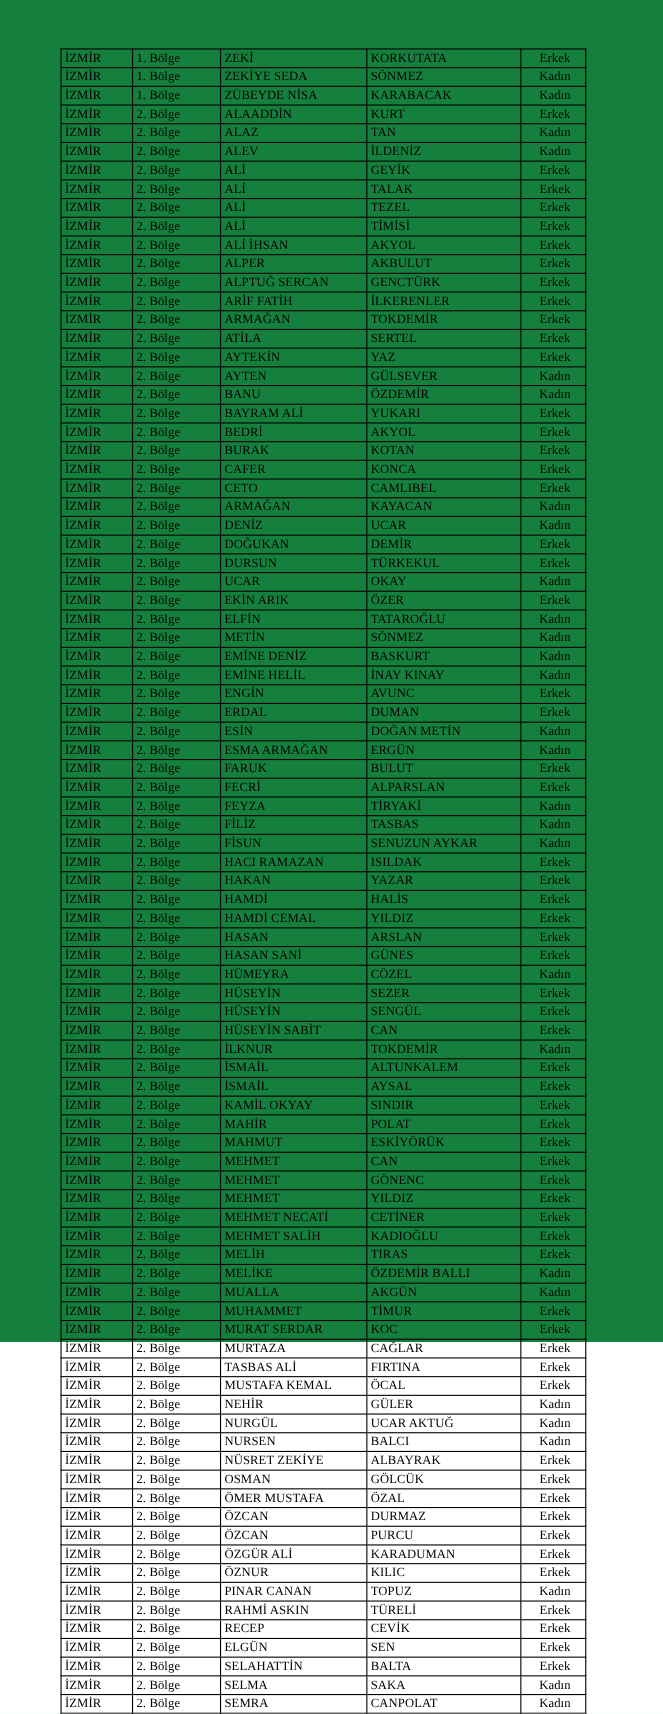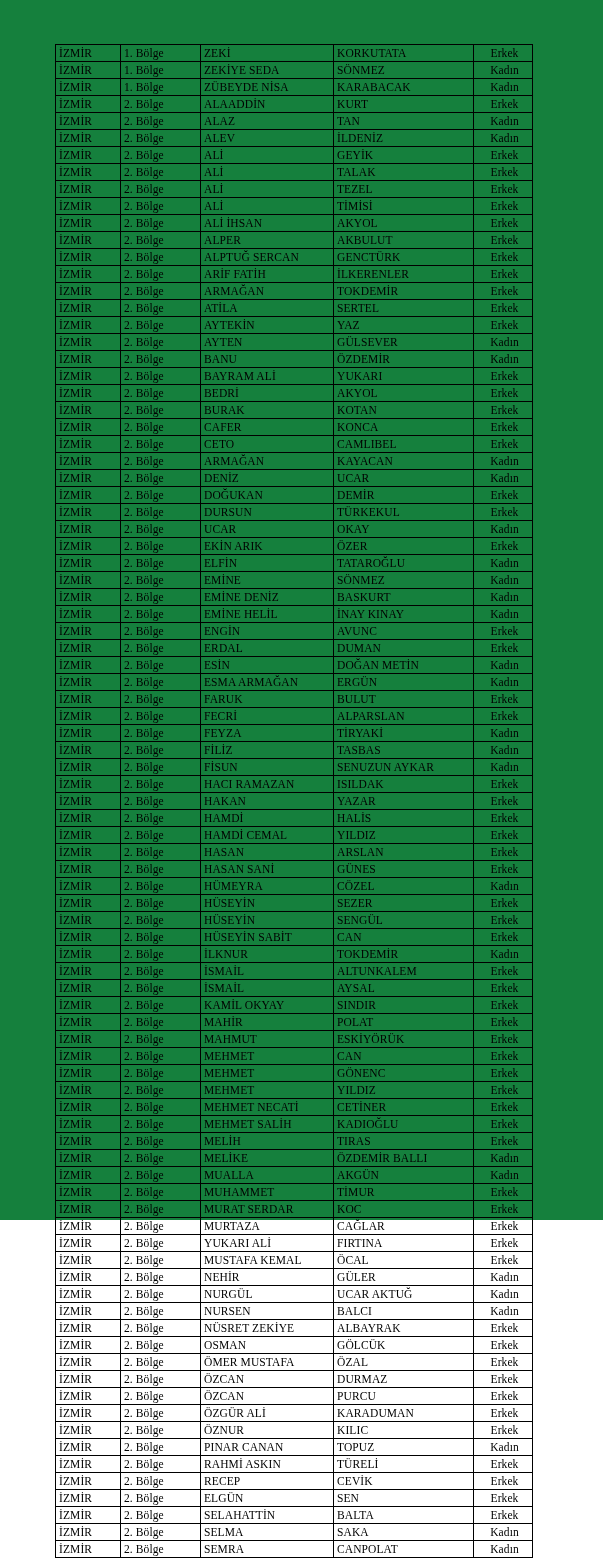--- a/index.html
+++ b/index.html
@@ -288,21 +288,21 @@
           <tr>
             <td class="cell-city">İZMİR</td>
             <td class="cell-district">2. Bölge</td>
             <td class="cell-firstname">ELFİN</td>
             <td class="cell-lastname">TATAROĞLU</td>
             <td class="cell-gender">Kadın</td>
           </tr>
           <tr>
             <td class="cell-city">İZMİR</td>
             <td class="cell-district">2. Bölge</td>
-            <td class="cell-firstname">EMİNE</td>
+            <td class="cell-firstname">METİN</td>
             <td class="cell-lastname">SÖNMEZ</td>
             <td class="cell-gender">Kadın</td>
           </tr>
           <tr>
             <td class="cell-city">İZMİR</td>
             <td class="cell-district">2. Bölge</td>
             <td class="cell-firstname">EMİNE DENİZ</td>
             <td class="cell-lastname">BASKURT</td>
             <td class="cell-gender">Kadın</td>
           </tr>
@@ -561,21 +561,21 @@
           <tr>
             <td class="cell-city">İZMİR</td>
             <td class="cell-district">2. Bölge</td>
             <td class="cell-firstname">MURTAZA</td>
             <td class="cell-lastname">CAĞLAR</td>
             <td class="cell-gender">Erkek</td>
           </tr>
           <tr>
             <td class="cell-city">İZMİR</td>
             <td class="cell-district">2. Bölge</td>
-            <td class="cell-firstname">YUKARI ALİ</td>
+            <td class="cell-firstname">TASBAS ALİ</td>
             <td class="cell-lastname">FIRTINA</td>
             <td class="cell-gender">Erkek</td>
           </tr>
           <tr>
             <td class="cell-city">İZMİR</td>
             <td class="cell-district">2. Bölge</td>
             <td class="cell-firstname">MUSTAFA KEMAL</td>
             <td class="cell-lastname">ÖCAL</td>
             <td class="cell-gender">Erkek</td>
           </tr>

